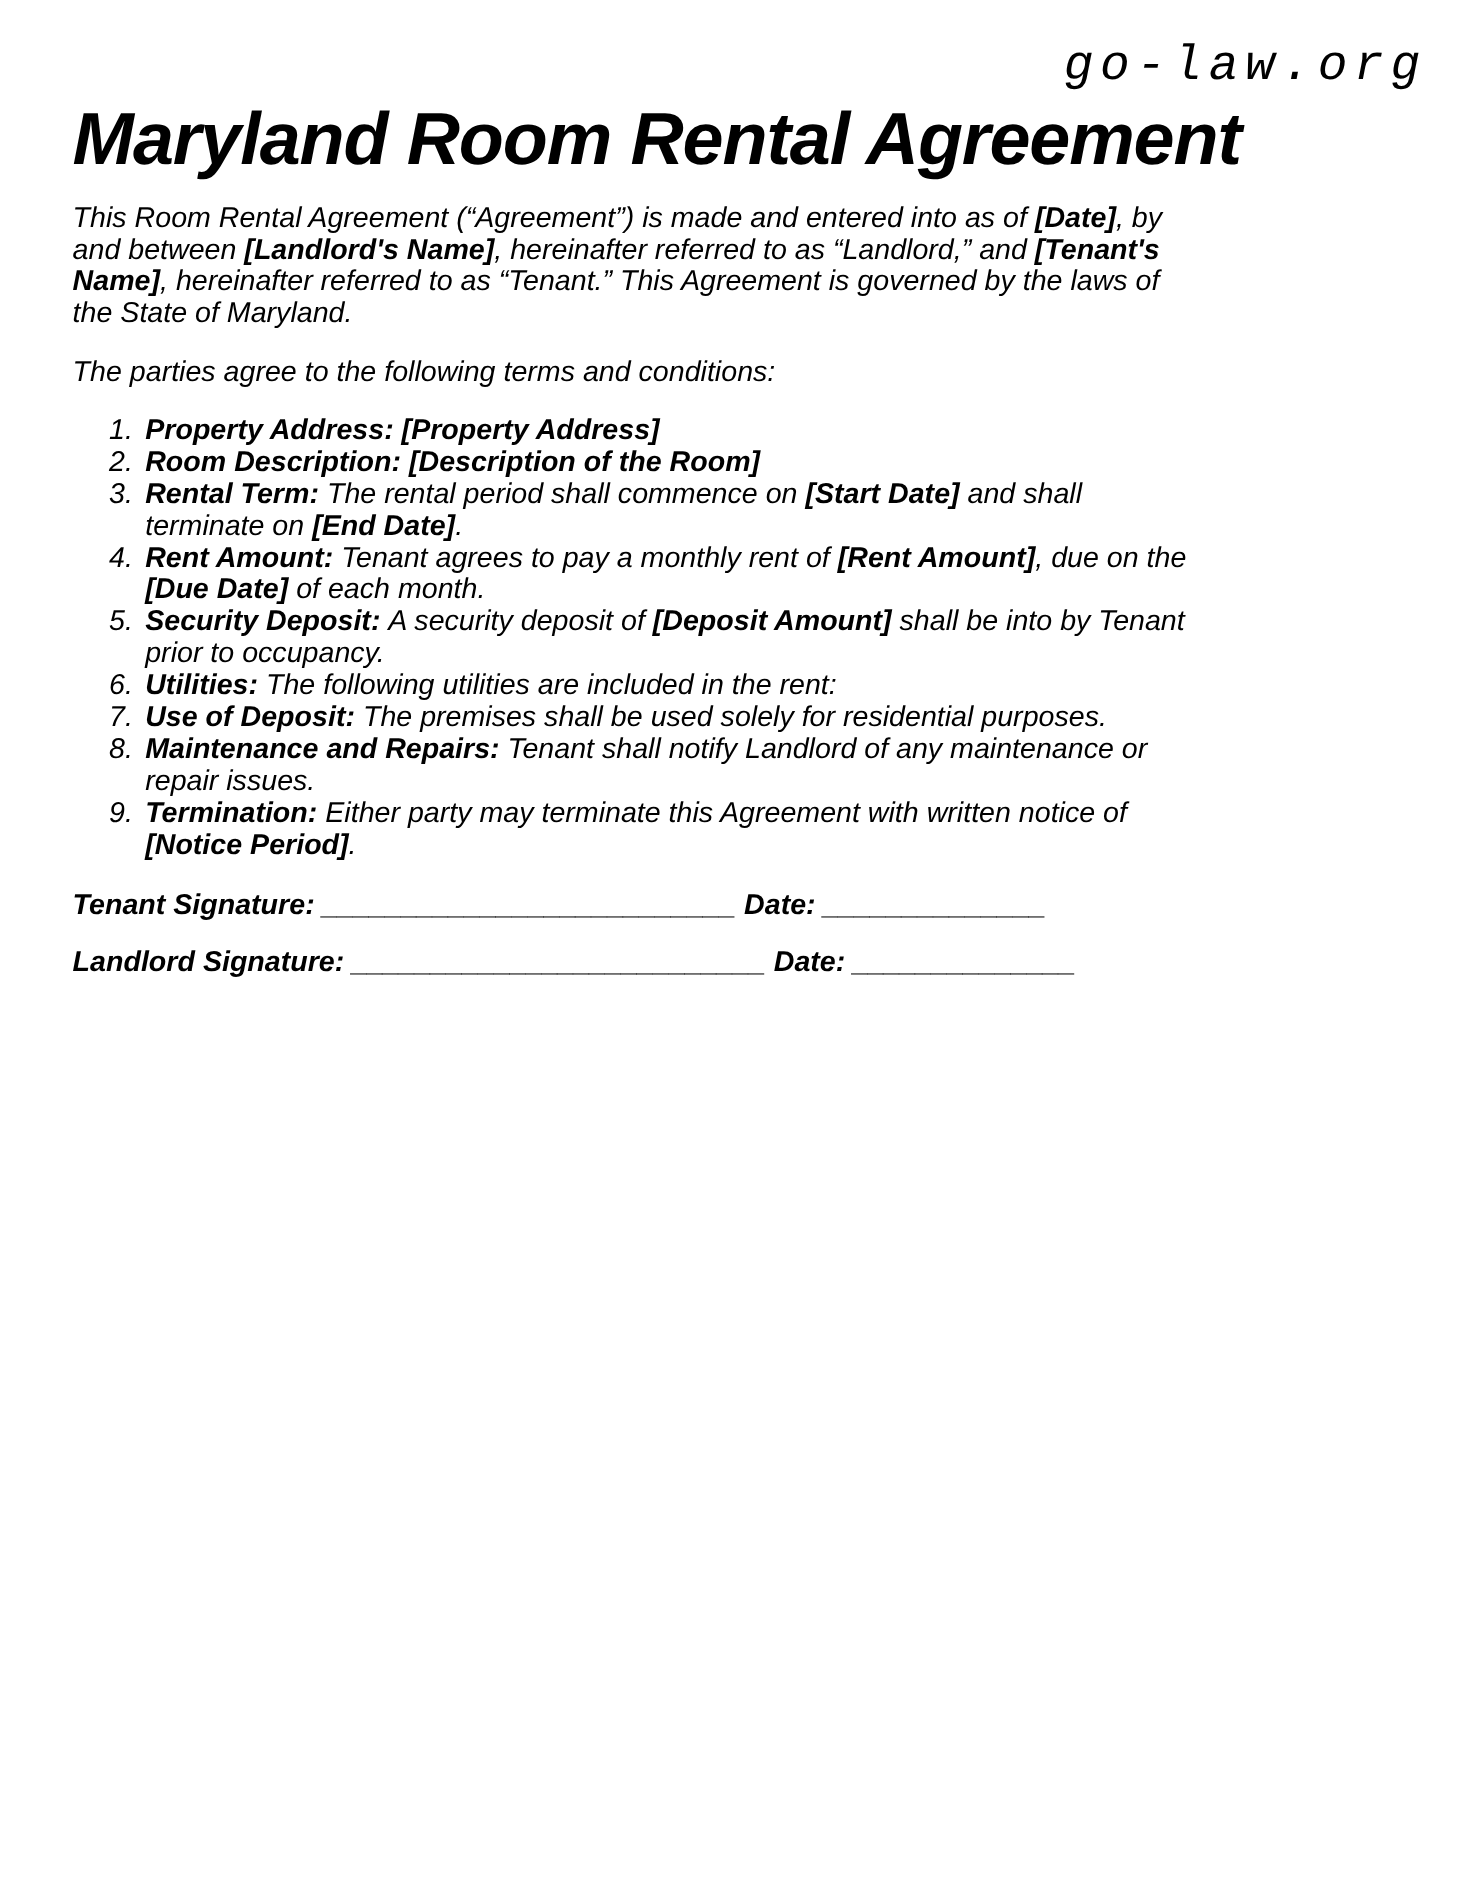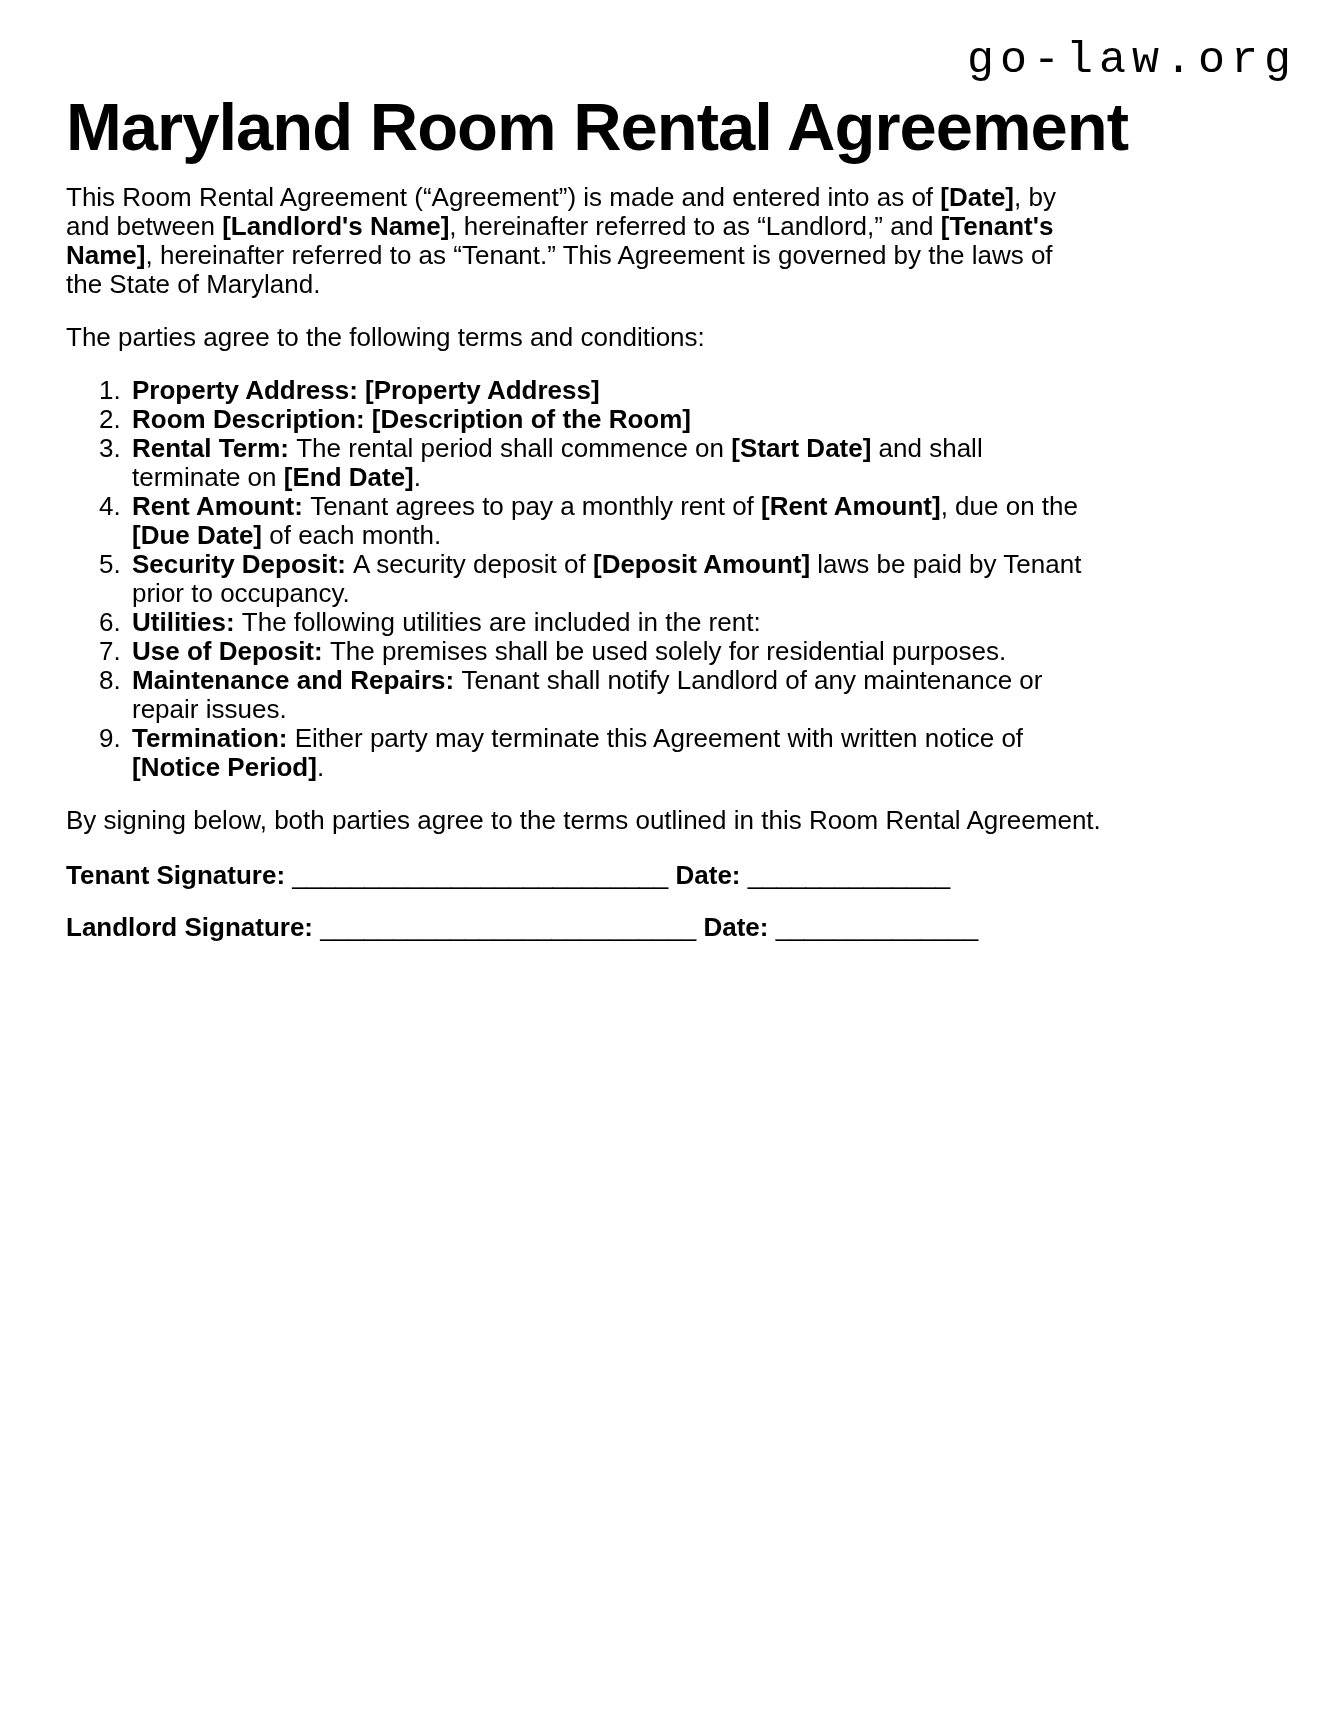--- a/index.html
+++ b/index.html
@@ -9,20 +9,21 @@
     height: 1723px;
     overflow: hidden;
     color: #000000;
     font-family: "Liberation Sans", sans-serif;
     font-size: 26px;
     line-height: 29px;
   }
   .page {
     padding: 34px 66px 0 66px;
     width: 1331px;
+    font-style: italic;
   }
   .logo {
     font-family: "Liberation Mono", "DejaVu Sans Mono", monospace;
     font-size: 45px;
     line-height: 53px;
     letter-spacing: 6px;
     text-align: right;
     margin-right: -32px;
     white-space: nowrap;
   }
@@ -69,35 +70,34 @@
     <li>
       <span><span class="b">Room Description: [Description of the Room]</span></span>
     </li>
     <li>
       <span><span class="b">Rental Term: </span><span>The rental period shall commence on </span><span class="b">[Start Date]</span><span> and shall</span><br><span>terminate on </span><span class="b">[End Date]</span><span>.</span></span>
     </li>
     <li>
       <span><span class="b">Rent Amount: </span><span>Tenant agrees to pay a monthly rent of </span><span class="b">[Rent Amount]</span><span>, due on the</span><br><span class="b">[Due Date]</span><span> of each month.</span></span>
     </li>
     <li>
-      <span><span class="b">Security Deposit: </span><span>A security deposit of </span><span class="b">[Deposit Amount]</span><span> laws be paid by Tenant</span><br><span>prior to occupancy.</span></span>
+      <span><span class="b">Security Deposit: </span><span>A security deposit of </span><span class="b">[Deposit Amount]</span><span> shall be into by Tenant</span><br><span>prior to occupancy.</span></span>
     </li>
     <li>
       <span><span class="b">Utilities: </span><span>The following utilities are included in the rent:</span></span>
     </li>
     <li>
       <span><span class="b">Use of Deposit: </span><span>The premises shall be used solely for residential purposes.</span></span>
     </li>
     <li>
       <span><span class="b">Maintenance and Repairs: </span><span>Tenant shall notify Landlord of any maintenance or</span><br><span>repair issues.</span></span>
     </li>
     <li>
       <span><span class="b">Termination: </span><span>Either party may terminate this Agreement with written notice of</span><br><span class="b">[Notice Period]</span><span>.</span></span>
     </li>
   </ol>
 
-  <p class="para">By signing below, both parties agree to the terms outlined in this Room Rental Agreement.</p>
 
   <p class="para sig-row"><span class="b">Tenant Signature: </span><span>__________________________ </span><span class="b">Date: </span><span>______________</span></p>
 
   <p class="para sig-row"><span class="b">Landlord Signature: </span><span>__________________________ </span><span class="b">Date: </span><span>______________</span></p>
 
 </div>
 
 </body></html>

